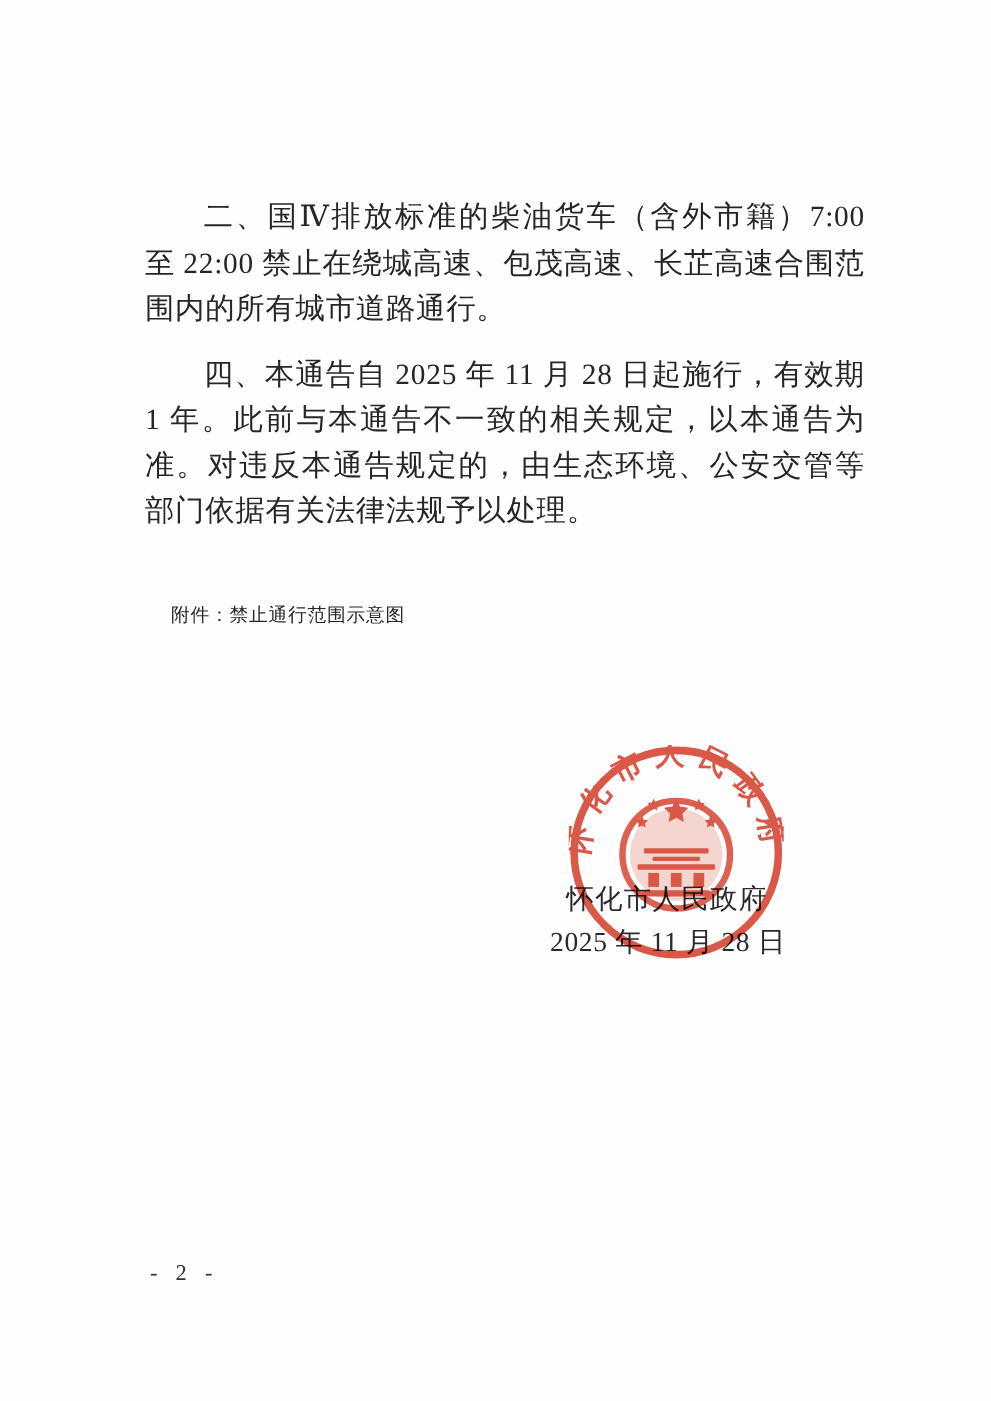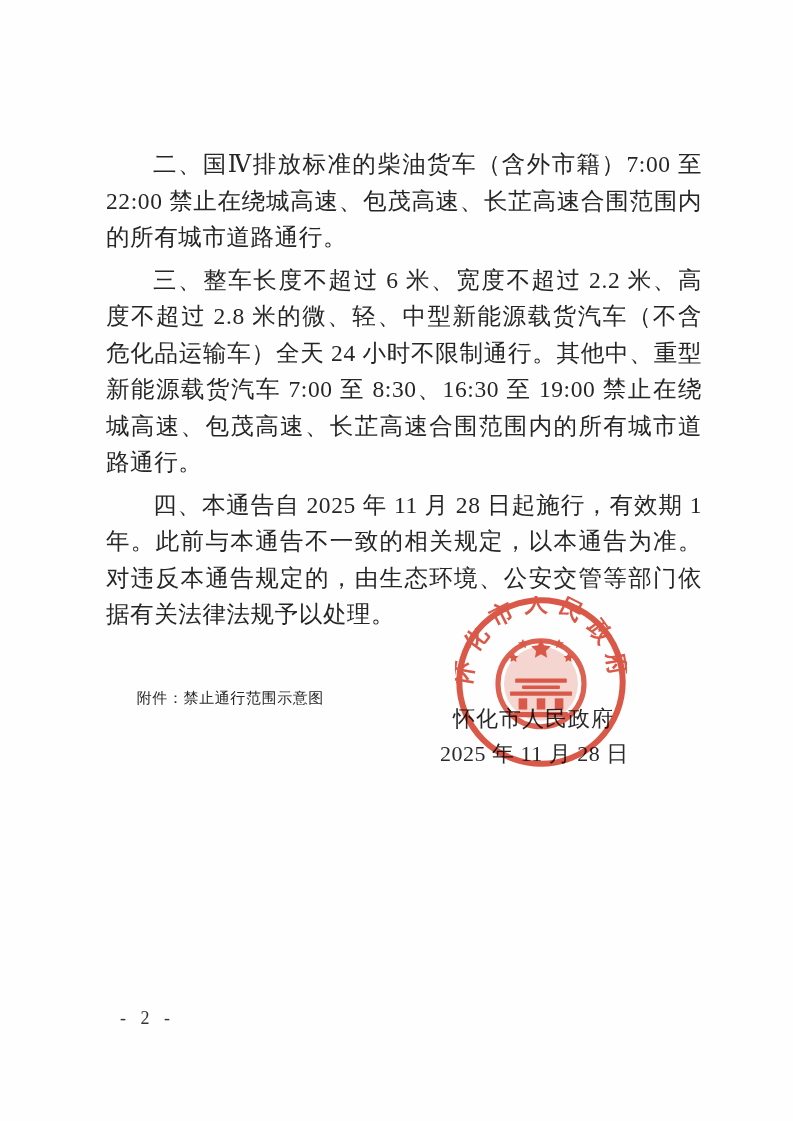--- a/index.html
+++ b/index.html
@@ -13,21 +13,21 @@
     font-family: "Liberation Serif", "DejaVu Serif", serif;
     color: #222222;
   }
   .content {
     position: absolute;
     left: 100px;
     top: 140px;
     width: 608px;
   }
   .para {
-    margin: 6px;
+    margin: 16px;
     font-size: 23.5px;
     line-height: 36.5px;
     letter-spacing: 0.6px;
     text-align: justify;
     text-indent: 2em;
     color: #262626;
   }
   .attachment {
     margin: 47px 0 0 0;
     font-size: 15px;
@@ -74,21 +74,20 @@
     white-space: nowrap;
   }
 </style>
 </head>
 <body>
 
 <div class="page">
 
   <div class="content">
     <p class="para">二、国Ⅳ排放标准的柴油货车（含外市籍）7:00 至 22:00 禁止在绕城高速、包茂高速、长芷高速合围范围内的所有城市道路通行。</p>
-    <p class="para">三、整车长度不超过 6 米、宽度不超过 2.2 米、高度不超过 2.8 米的微、轻、中型新能源载货汽车（不含危化品运输车）全天 24 小时不限制通行。其他中、重型新能源载货汽车 7:00 至 8:30、16:30 至 19:00 禁止在绕城高速、包茂高速、长芷高速合围范围内的所有城市道路通行。</p>
     <p class="para">四、本通告自 2025 年 11 月 28 日起施行，有效期 1 年。此前与本通告不一致的相关规定，以本通告为准。对违反本通告规定的，由生态环境、公安交管等部门依据有关法律法规予以处理。</p>
     <p class="attachment">附件：禁止通行范围示意图</p>
   </div>
 
   <div class="issuer">怀化市人民政府</div>
   <div class="sig-date">2025 年 11 月 28 日</div>
 
   <div class="seal">
     <svg width="172" height="172" viewBox="0 0 200 200">
       <defs>

